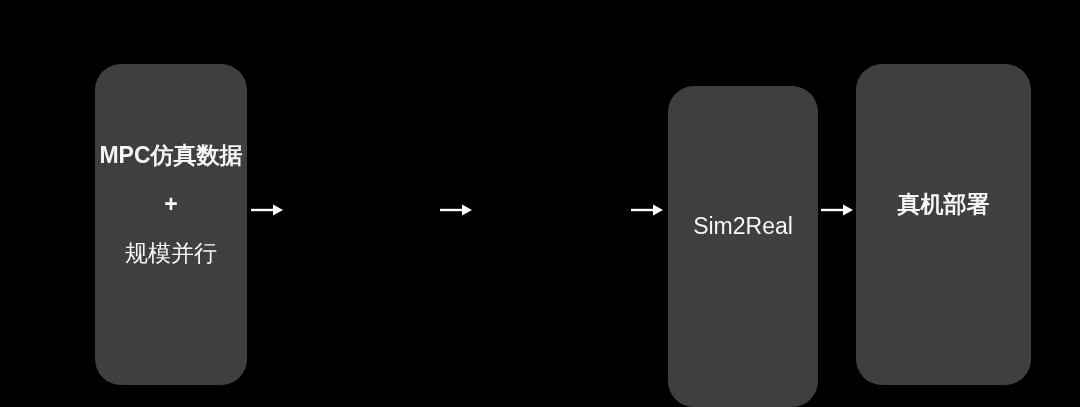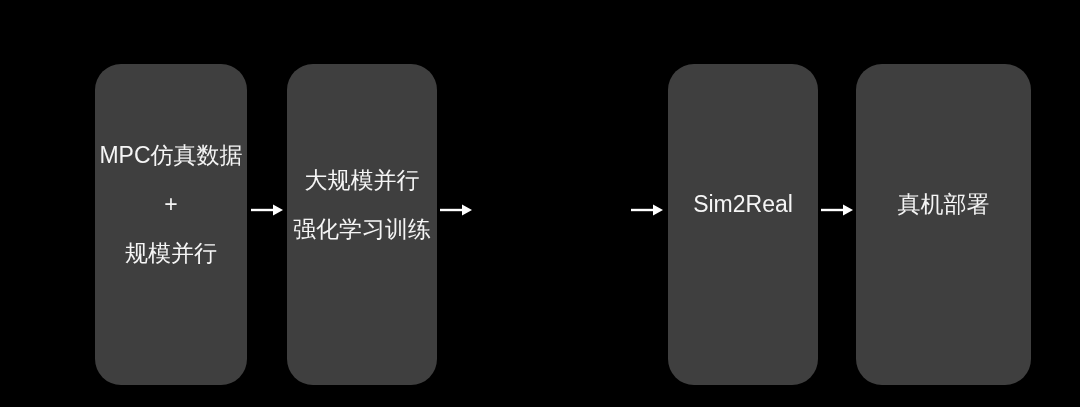--- a/index.html
+++ b/index.html
@@ -30,25 +30,25 @@
     flex-direction: column;
     align-items: center;
     gap: 26px;
     transform: translateY(-20px);
     color: #f5f5f5;
     font-size: 23px;
     line-height: 1;
     text-align: center;
     white-space: nowrap;
   }
-  .bold { font-weight: normal; }
+  .bold { font-weight: bold; }
   .node1 { left: 95px;  width: 152px; }
   .node2 { left: 287px; width: 150px; }
   .node3 { left: 476px; width: 151px; }
-  .node4 { left: 668px; width: 150px; }
+  .node4 { left: 668px; width: 150px; margin-top: 22px; }
   .node5 { left: 856px; width: 175px; }
   .arrow {
     position: absolute;
     top: 202px;
     width: 34px;
     height: 16px;
   }
   .arrow1 { left: 250px; }
   .arrow2 { left: 439px; }
   .arrow3 { left: 630px; }
@@ -65,26 +65,20 @@
       <div class="bold">+</div>
       <div>规模并行</div>
     </div>
   </div>
 
   <svg class="arrow arrow1" viewBox="0 0 34 16" xmlns="http://www.w3.org/2000/svg">
     <line x1="1" y1="8" x2="24" y2="8" stroke="#ffffff" stroke-width="2.4"></line>
     <polygon points="23,2.5 33,8 23,13.5" fill="#ffffff"></polygon>
   </svg>
 
-  <div class="node node2">
-    <div class="node-content">
-      <div><span class="bold">大</span><span>规模并行</span></div>
-      <div>强化学习训练</div>
-    </div>
-  </div>
 
   <svg class="arrow arrow2" viewBox="0 0 34 16" xmlns="http://www.w3.org/2000/svg">
     <line x1="1" y1="8" x2="24" y2="8" stroke="#ffffff" stroke-width="2.4"></line>
     <polygon points="23,2.5 33,8 23,13.5" fill="#ffffff"></polygon>
   </svg>
 
 
   <svg class="arrow arrow3" viewBox="0 0 34 16" xmlns="http://www.w3.org/2000/svg">
     <line x1="1" y1="8" x2="24" y2="8" stroke="#ffffff" stroke-width="2.4"></line>
     <polygon points="23,2.5 33,8 23,13.5" fill="#ffffff"></polygon>

